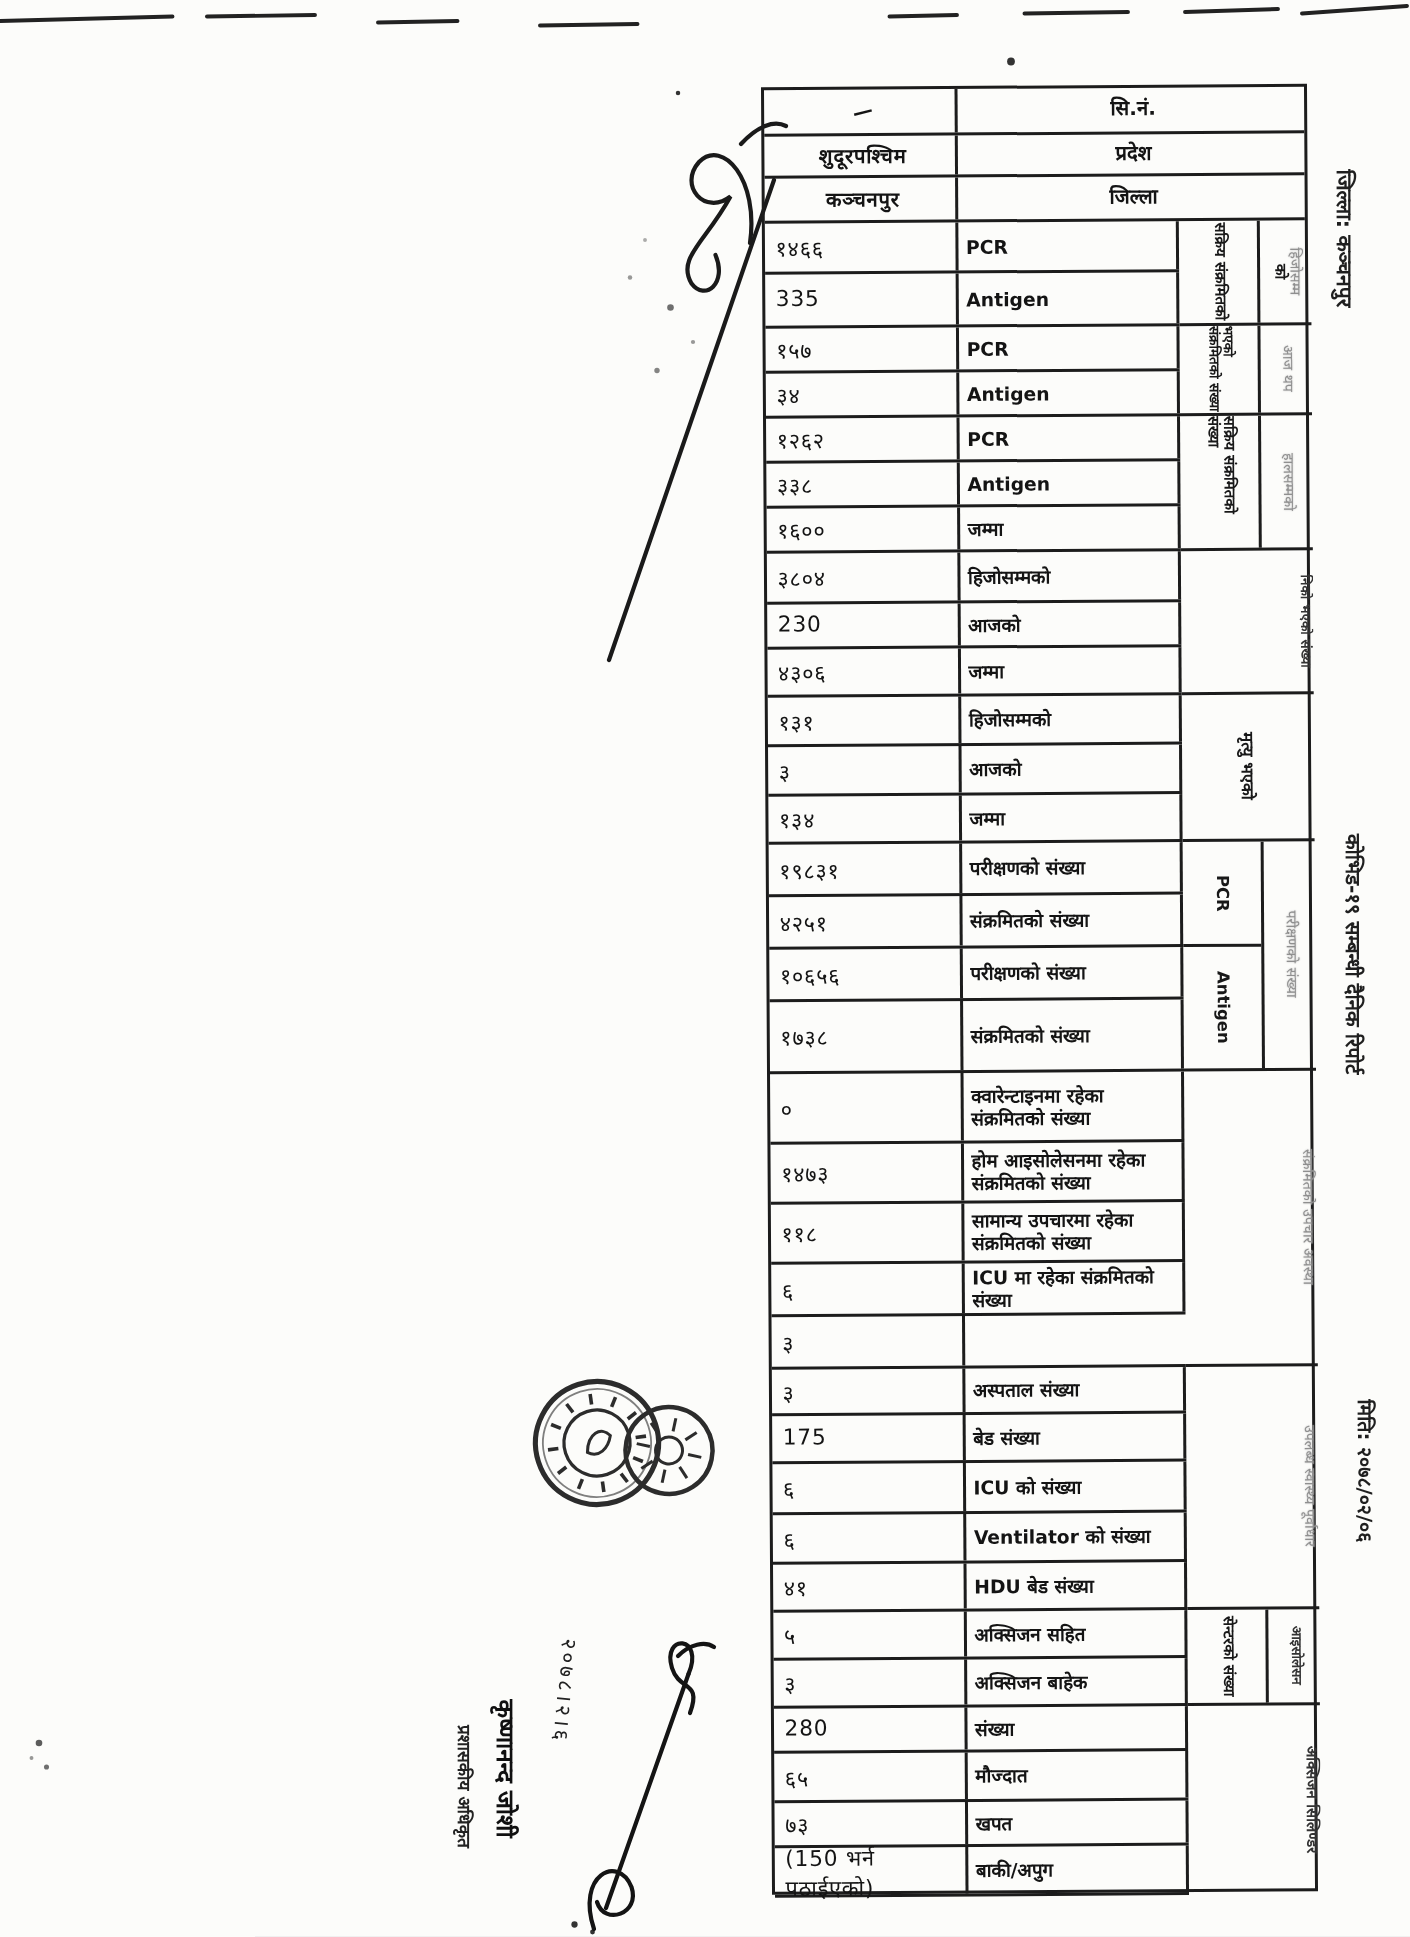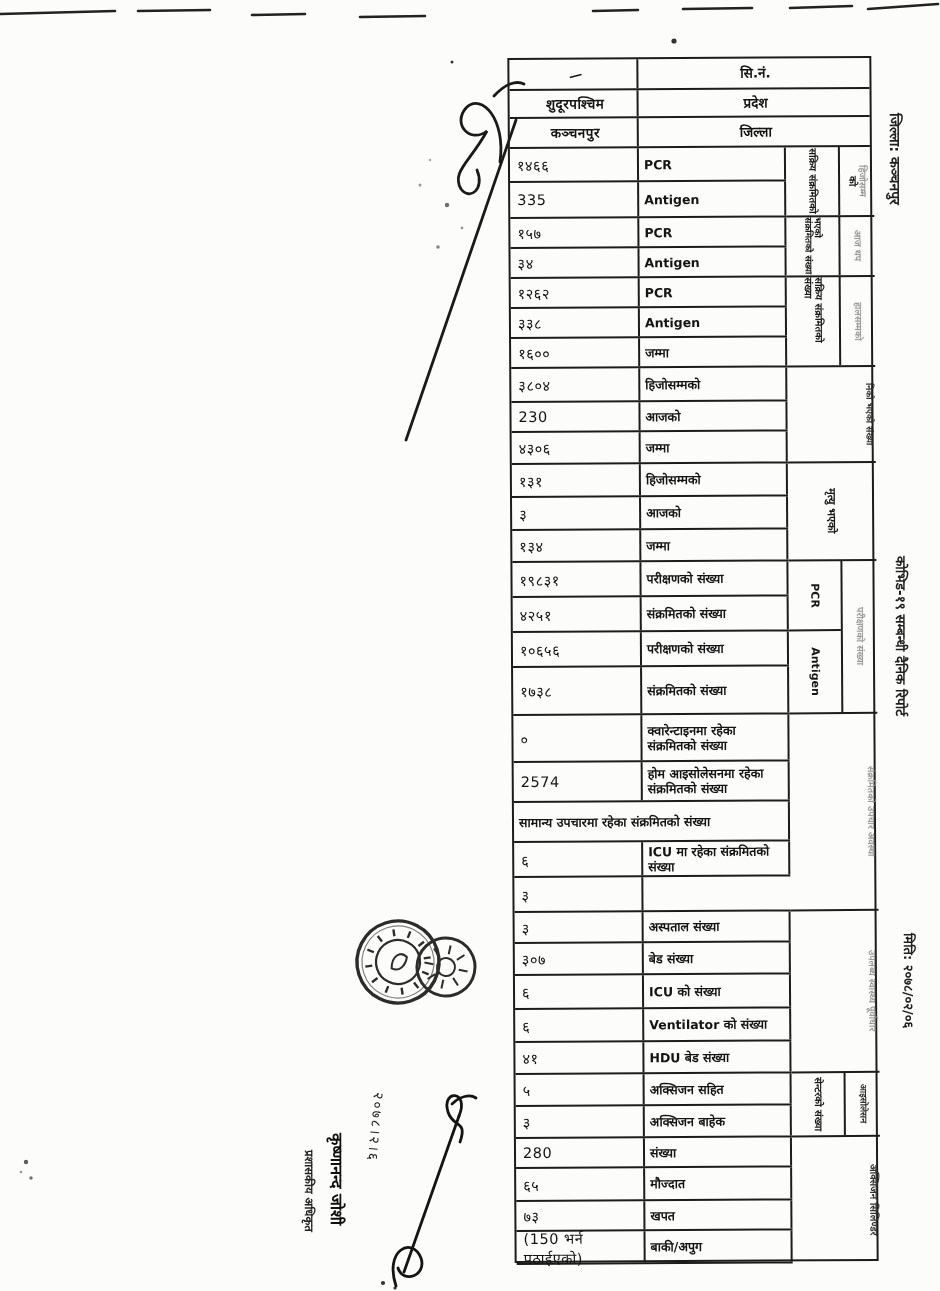--- a/index.html
+++ b/index.html
@@ -223,39 +223,40 @@
       </div>
     <div class="tr data" style="height:48px">
         <div class="td v">१७३८</div>
         <div class="td l">संक्रमितको संख्या</div>
       </div>
     <div class="tr data" style="height:47px">
         <div class="td v">०</div>
         <div class="td l">क्वारेन्टाइनमा रहेका संक्रमितको संख्या</div>
       </div>
     <div class="tr data" style="height:40px">
-        <div class="td v">2574</div>
+        <div class="td v">१४७३</div>
         <div class="td l">होम आइसोलेसनमा रहेका संक्रमितको संख्या</div>
       </div>
     <div class="tr data" style="height:40px">
+        <div class="td v">११८</div>
         <div class="td l">सामान्य उपचारमा रहेका संक्रमितको संख्या</div>
       </div>
     <div class="tr data" style="height:35px">
         <div class="td v">६</div>
         <div class="td l">ICU मा रहेका संक्रमितको संख्या</div>
       </div>
     <div class="tr data" style="height:35px">
         <div class="td v">३</div>
       </div>
     <div class="tr data" style="height:31px">
         <div class="td v">३</div>
         <div class="td l">अस्पताल संख्या</div>
       </div>
     <div class="tr data" style="height:32px">
-        <div class="td v">३०७</div>
+        <div class="td v">175</div>
         <div class="td l">बेड संख्या</div>
       </div>
     <div class="tr data" style="height:34px">
         <div class="td v">६</div>
         <div class="td l">ICU को संख्या</div>
       </div>
     <div class="tr data" style="height:33px">
         <div class="td v">६</div>
         <div class="td l">Ventilator को संख्या</div>
       </div>

